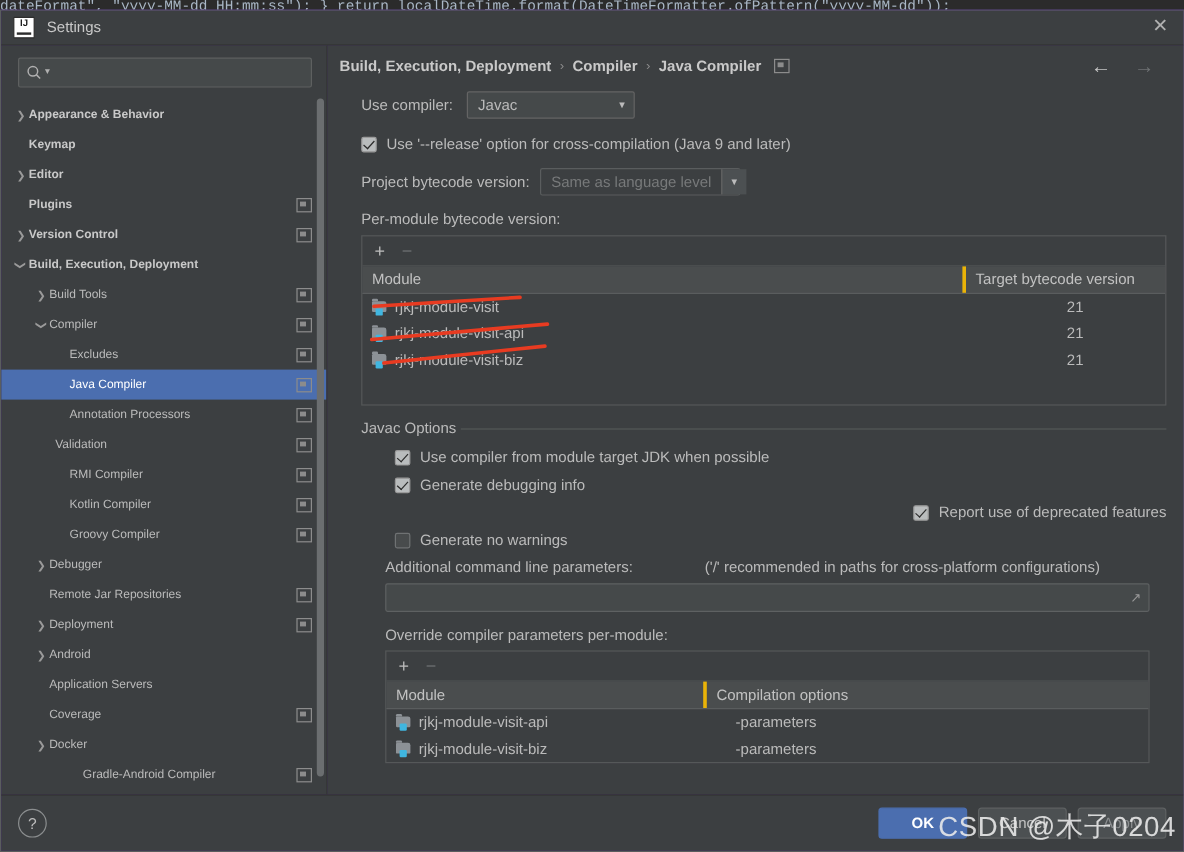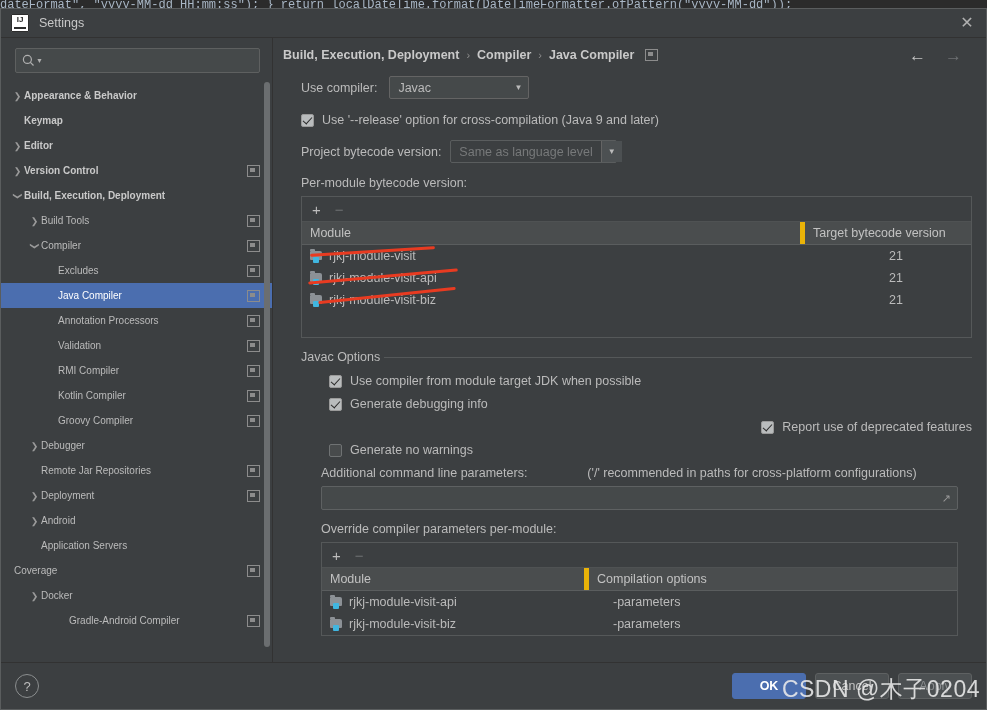--- a/index.html
+++ b/index.html
@@ -324,21 +324,21 @@
     align-items: center;
     background: #4a4d4e;
     border-bottom: 1px solid #5a5d5e;
   }
   .th {
     font-size: 12.5px;
     color: #c2c2c2;
     padding: 0 8px;
     white-space: nowrap;
   }
-  .th.col-module { flex: 1; border-right: 5px solid #eab308; height: 100%; display: flex; align-items: center; }
+  .th.col-module { flex: 1; border-right: 3px solid #eab308; height: 100%; display: flex; align-items: center; }
   .th.col-value { width: 150px; min-width: 150px; height: 100%; display: flex; align-items: center; }
   .trow {
     height: 22px;
     display: flex;
     align-items: center;
     position: relative;
   }
   .td {
     font-size: 12.5px;
     color: #bbbbbb;
@@ -508,20 +508,25 @@
           </div>
           <div class="tree-row bold" style="padding-left: 10px;">
             <span class="arrow"></span>
             <span class="tree-label">Keymap</span>
           </div>
           <div class="tree-row bold" style="padding-left: 10px;">
             <span class="arrow">❯</span>
             <span class="tree-label">Editor</span>
           </div>
           <div class="tree-row bold" style="padding-left: 10px;">
+            <span class="arrow"></span>
+            <span class="tree-label">Plugins</span>
+            <span class="page-icon"></span>
+          </div>
+          <div class="tree-row bold" style="padding-left: 10px;">
             <span class="arrow">❯</span>
             <span class="tree-label">Version Control</span>
             <span class="page-icon"></span>
           </div>
           <div class="tree-row bold" style="padding-left: 10px;">
             <span class="arrow" style="transform: rotate(90deg);">❯</span>
             <span class="tree-label">Build, Execution, Deployment</span>
           </div>
           <div class="tree-row" style="padding-left: 27px;">
             <span class="arrow">❯</span>
@@ -541,21 +546,21 @@
           <div class="tree-row selected" style="padding-left: 44px;">
             <span class="arrow"></span>
             <span class="tree-label">Java Compiler</span>
             <span class="page-icon"></span>
           </div>
           <div class="tree-row" style="padding-left: 44px;">
             <span class="arrow"></span>
             <span class="tree-label">Annotation Processors</span>
             <span class="page-icon"></span>
           </div>
-          <div class="tree-row" style="padding-left: 44px;">
+          <div class="tree-row" style="padding-left: 32px;">
             <span class="arrow"></span>
             <span class="tree-label">Validation</span>
             <span class="page-icon"></span>
           </div>
           <div class="tree-row" style="padding-left: 44px;">
             <span class="arrow"></span>
             <span class="tree-label">RMI Compiler</span>
             <span class="page-icon"></span>
           </div>
           <div class="tree-row" style="padding-left: 44px;">
@@ -583,21 +588,21 @@
             <span class="page-icon"></span>
           </div>
           <div class="tree-row" style="padding-left: 27px;">
             <span class="arrow">❯</span>
             <span class="tree-label">Android</span>
           </div>
           <div class="tree-row" style="padding-left: 27px;">
             <span class="arrow"></span>
             <span class="tree-label">Application Servers</span>
           </div>
-          <div class="tree-row" style="">
+          <div class="tree-row" style="padding-left: 27px;">
             <span class="arrow"></span>
             <span class="tree-label">Coverage</span>
             <span class="page-icon"></span>
           </div>
           <div class="tree-row" style="padding-left: 27px;">
             <span class="arrow">❯</span>
             <span class="tree-label">Docker</span>
           </div>
           <div class="tree-row" style="padding-left: 27px; gap: 28px;">
             <span class="arrow"></span>

